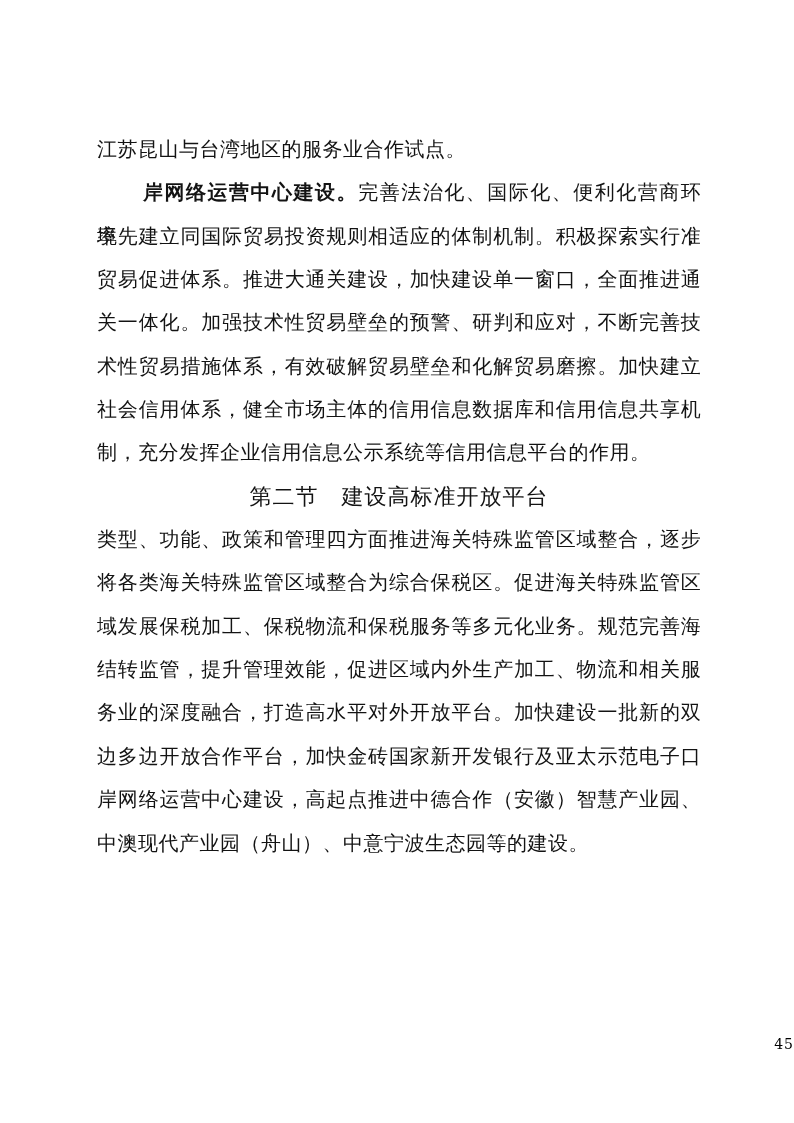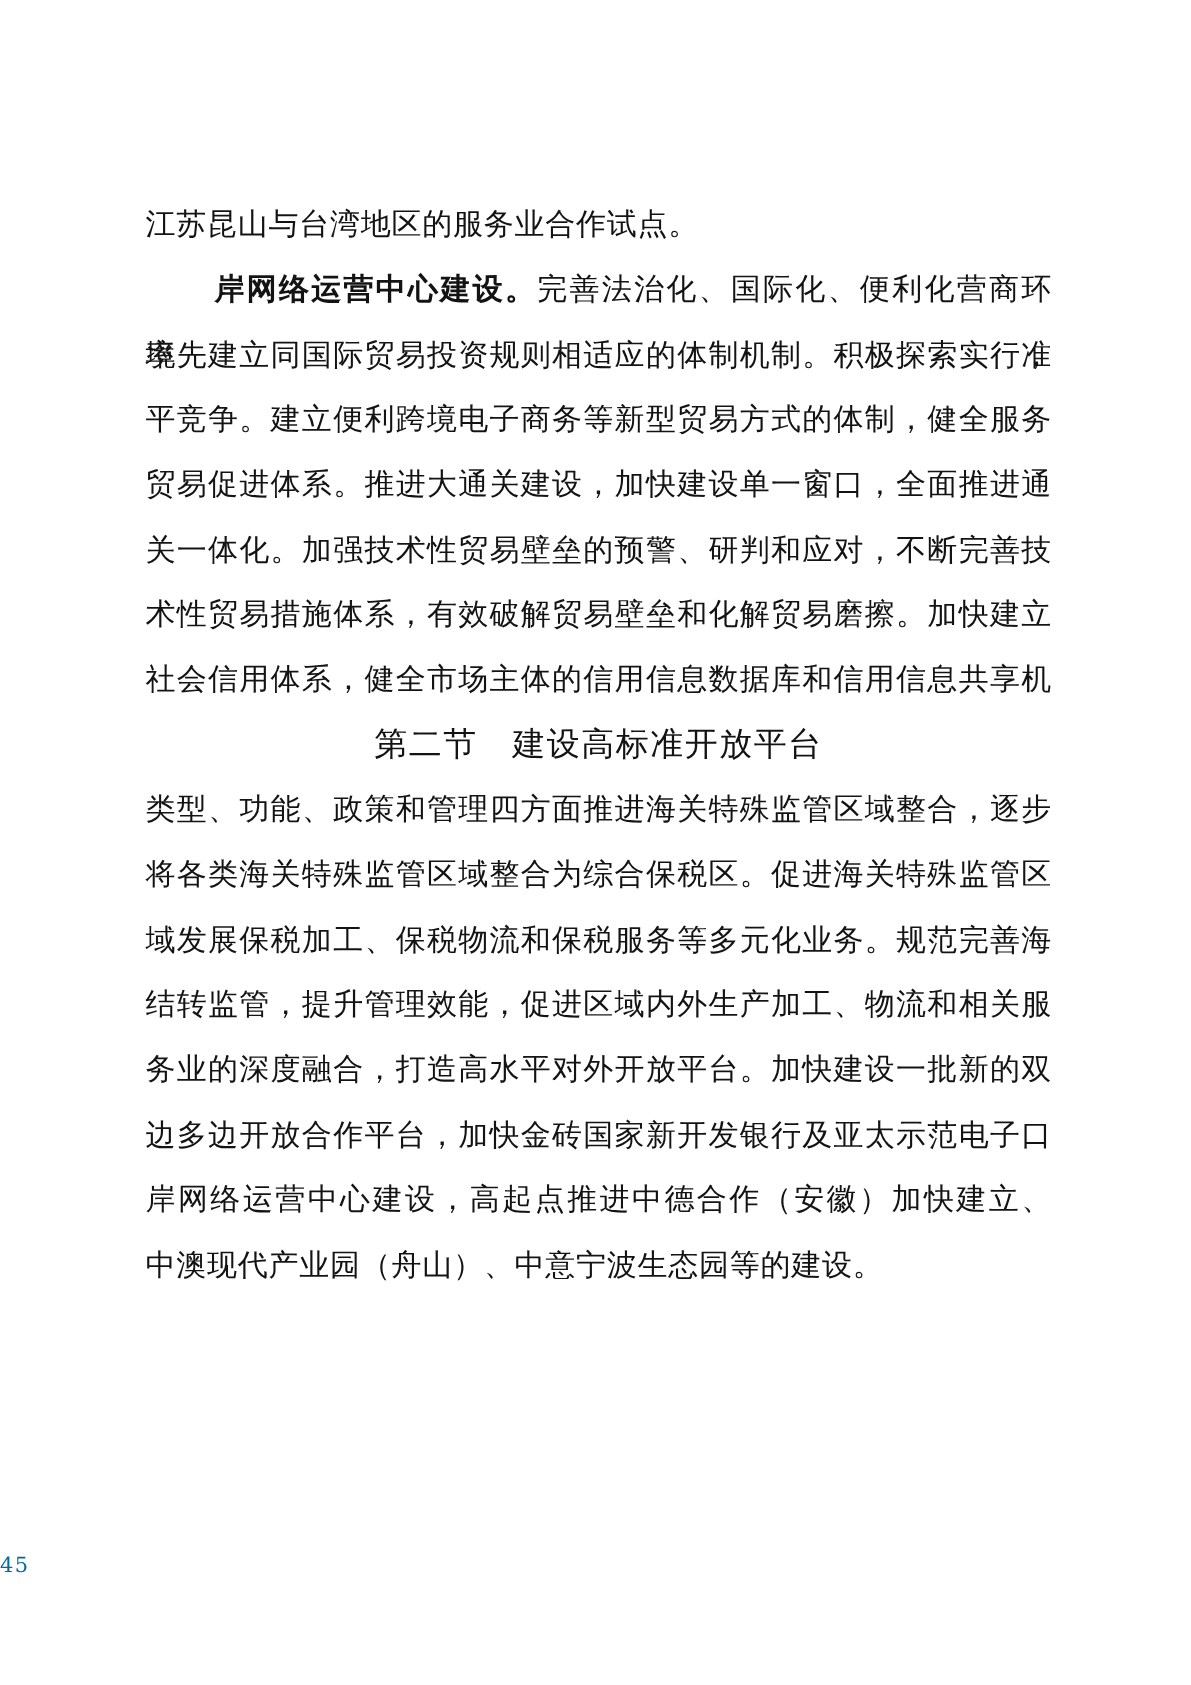--- a/index.html
+++ b/index.html
@@ -48,43 +48,43 @@
     letter-spacing: 1px;
   }
   .bold {
     font-weight: 700;
   }
   .page-number {
     position: absolute;
     left: 0;
     top: 1036px;
     width: 794px;
-    text-align: left;
+    text-align: right;
     font-size: 14px;
     letter-spacing: 1px;
-    color: #0369a1;
+    color: #000000;
   }
 </style>
 </head>
 <body>
 
 <div class="page">
   <div class="text-block">
       <div class="line plain"><span>江苏昆山与台湾地区的服务业合作试点。</span></div>
       <div class="line justify-indent"><span class="bold">岸网络运营中心建设。</span><span>完善法治化、国际化、便利化营商环境，</span></div>
       <div class="line justify"><span>率先建立同国际贸易投资规则相适应的体制机制。积极探索实行准</span></div>
-      <div class="line justify"><span>平竞争。建立便利跨境电子商务等新型贸易方式的体制，健全服务</span></div>
       <div class="line justify"><span>贸易促进体系。推进大通关建设，加快建设单一窗口，全面推进通</span></div>
       <div class="line justify"><span>关一体化。加强技术性贸易壁垒的预警、研判和应对，不断完善技</span></div>
       <div class="line justify"><span>术性贸易措施体系，有效破解贸易壁垒和化解贸易磨擦。加快建立</span></div>
       <div class="line justify"><span>社会信用体系，健全市场主体的信用信息数据库和信用信息共享机</span></div>
+      <div class="line plain"><span>制，充分发挥企业信用信息公示系统等信用信息平台的作用。</span></div>
       <div class="line heading"><span>第二节　建设高标准开放平台</span></div>
       <div class="line justify"><span>类型、功能、政策和管理四方面推进海关特殊监管区域整合，逐步</span></div>
       <div class="line justify"><span>将各类海关特殊监管区域整合为综合保税区。促进海关特殊监管区</span></div>
       <div class="line justify"><span>域发展保税加工、保税物流和保税服务等多元化业务。规范完善海</span></div>
       <div class="line justify"><span>结转监管，提升管理效能，促进区域内外生产加工、物流和相关服</span></div>
       <div class="line justify"><span>务业的深度融合，打造高水平对外开放平台。加快建设一批新的双</span></div>
       <div class="line justify"><span>边多边开放合作平台，加快金砖国家新开发银行及亚太示范电子口</span></div>
-      <div class="line justify"><span>岸网络运营中心建设，高起点推进中德合作（安徽）加快建立、</span></div>
+      <div class="line justify"><span>岸网络运营中心建设，高起点推进中德合作（安徽）智慧产业园、</span></div>
       <div class="line plain"><span>中澳现代产业园（舟山）、中意宁波生态园等的建设。</span></div>
     </div>
   <div class="page-number">45</div>
 </div>
 
 </body></html>

